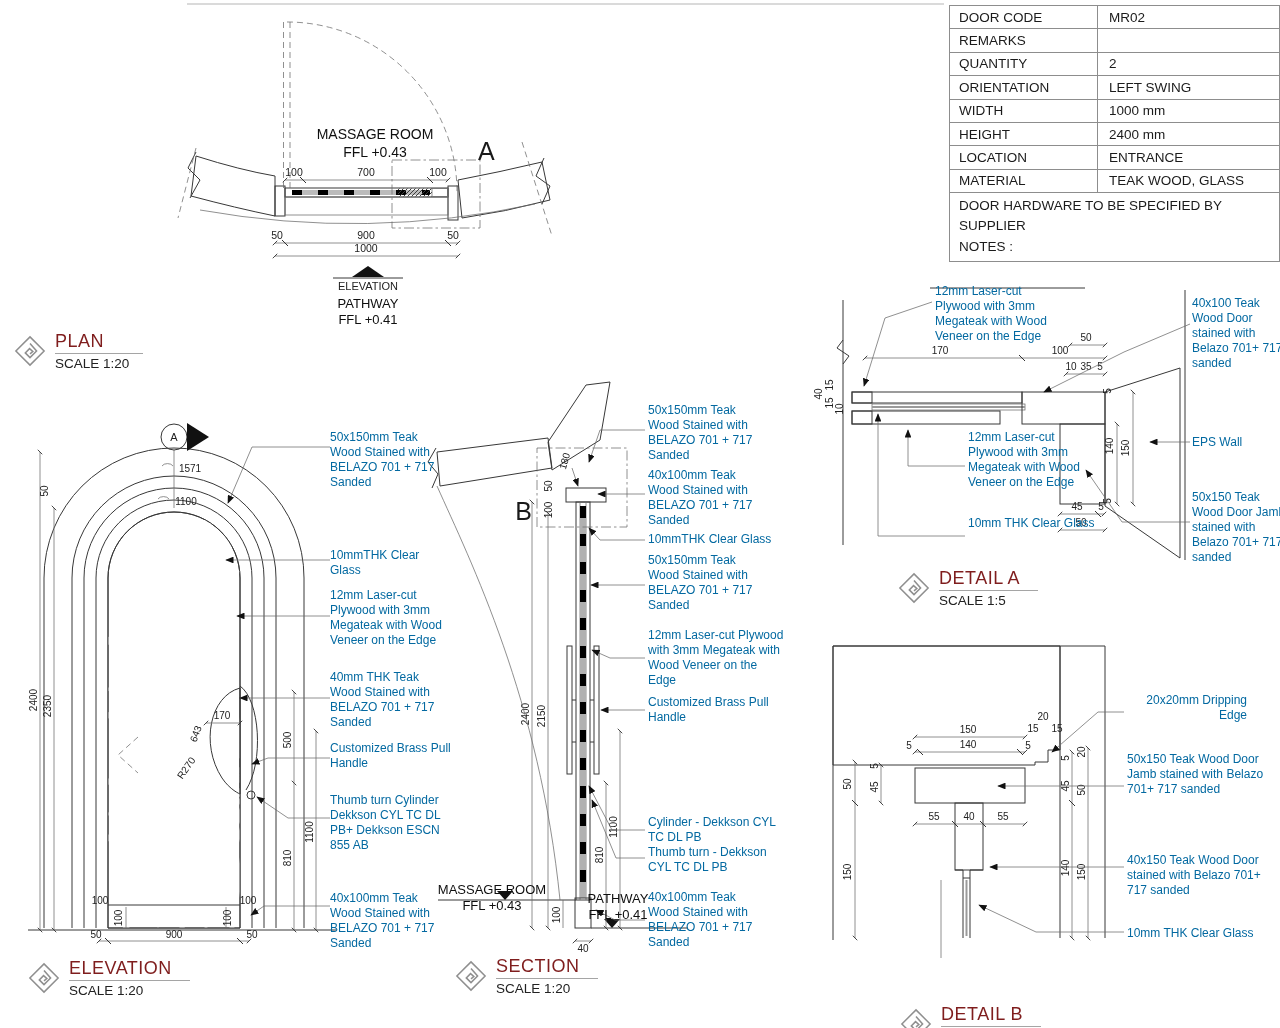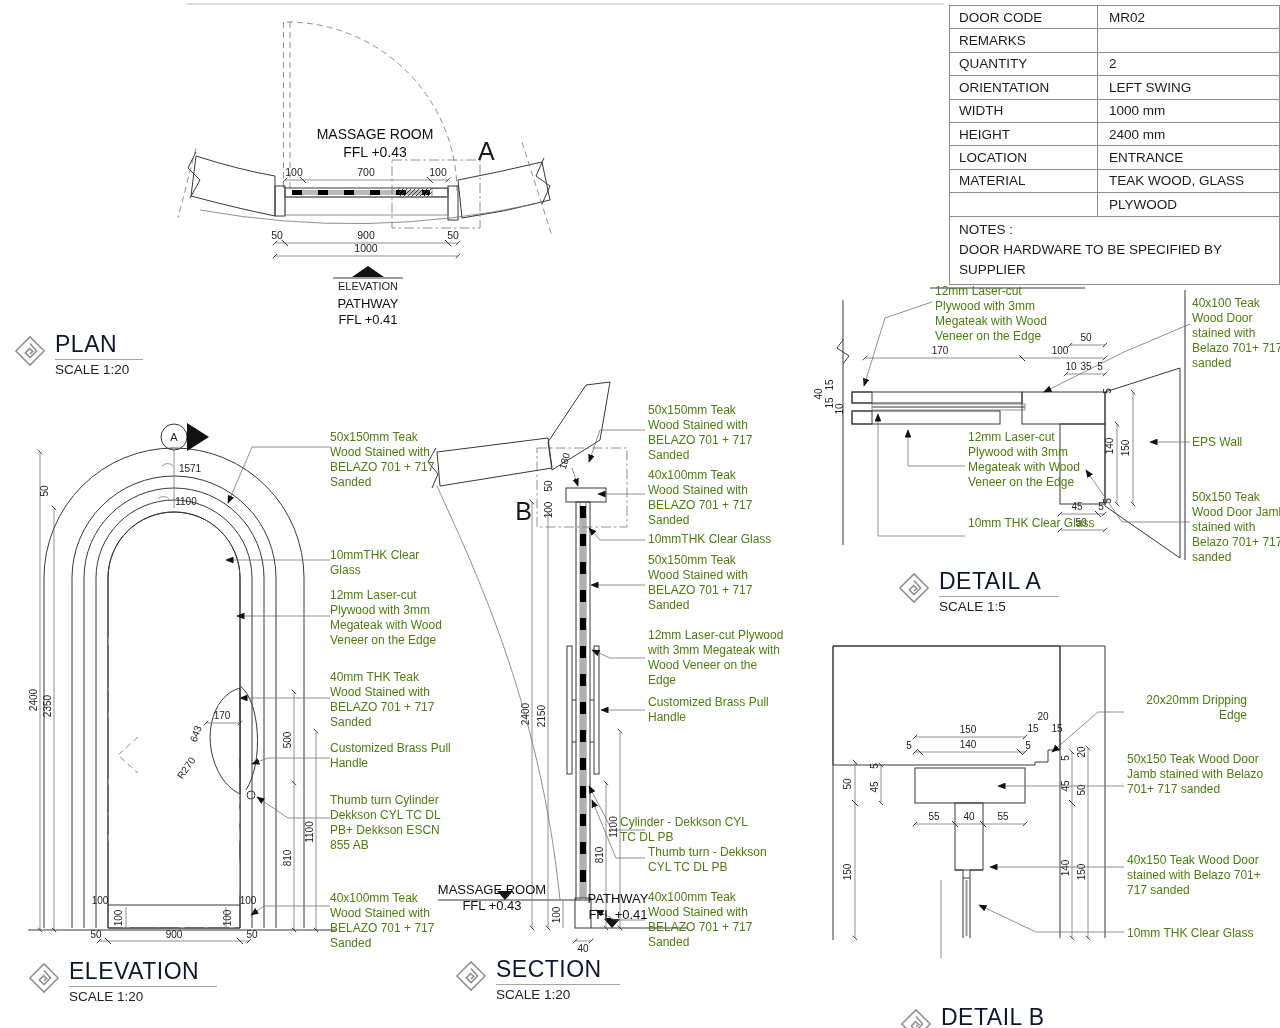--- a/index.html
+++ b/index.html
@@ -1,26 +1,26 @@
 <!DOCTYPE html>
 <html><head>
 <meta charset="utf-8">
 <style>
   html,body{margin:0;padding:0;background:#e8e8e8;}
   #sheet{position:relative;width:1280px;height:1028px;background:#ffffff;
          font-family:"Liberation Sans",sans-serif;overflow:hidden;}
   svg text{font-family:"Liberation Sans",sans-serif;}
   .sheet-svg{position:absolute;left:0;top:0;}
   
-  .ann{position:absolute;font-size:12px;line-height:1.24;color:#4d7c0f;}
+  .ann{position:absolute;font-size:12px;line-height:1.24;color:#0369a1;}
   .lvl{position:absolute;font-weight:normal;color:#0f0f0f;text-align:center;font-size:13px;line-height:1.25;}
   
   .vtitle{position:absolute;display:flex;gap:9px;align-items:flex-start;}
   .vtitle .logo{width:32px;height:32px;margin-top:4px;}
-  .vt-name{font-size:23px;color:#0f172a;letter-spacing:.5px;padding-right:18px;}
+  .vt-name{font-size:18px;color:#7f1d1d;letter-spacing:.5px;padding-right:18px;}
   .vt-scale{font-size:13.5px;color:#222;border-top:1px solid #a5a5a5;margin-top:1px;padding:2px 14px 0 0;}
   
   .spec-table{position:absolute;left:949px;top:5px;width:329px;border:1px solid #8d8d8d;
               background:#fff;font-size:13.5px;color:#1b1b1b;}
   .trow{display:flex;border-bottom:1px solid #8d8d8d;height:22.4px;align-items:stretch;}
   .tlabel{width:138px;border-right:1px solid #8d8d8d;display:flex;align-items:center;padding-left:9px;}
   .tvalue{flex:1;display:flex;align-items:center;padding-left:11px;}
   .notes{padding:3px 8px 4px 9px;line-height:1.5;}
 </style>
 </head>
@@ -427,28 +427,24 @@
       <div class="tvalue">2400 mm</div>
     </div>
         <div class="trow">
       <div class="tlabel">LOCATION</div>
       <div class="tvalue">ENTRANCE</div>
     </div>
         <div class="trow">
       <div class="tlabel">MATERIAL</div>
       <div class="tvalue">TEAK WOOD, GLASS</div>
     </div>
-        <div class="trow">
-      <div class="tlabel"></div>
-      <div class="tvalue">PLYWOOD</div>
-    </div>
       </div>
   <div class="notes">
+    <div>DOOR HARDWARE TO BE SPECIFIED BY SUPPLIER</div>
     <div>NOTES :</div>
-    <div>DOOR HARDWARE TO BE SPECIFIED BY SUPPLIER</div>
   </div>
 </div>
 
 <div class="vtitle" style="left:14px;top:331px;">
   <svg class="logo">
         <use href="#logoSym"></use>
       </svg>
   <div>
         <div class="vt-name">PLAN</div>
        <div class="vt-scale">SCALE 1:20</div>
@@ -516,21 +512,21 @@
 <div class="ann" style="left:330px;top:741px;width:122px;">Customized Brass Pull Handle</div>
 <div class="ann" style="left:330px;top:793px;width:132px;">Thumb turn Cylinder Dekkson CYL TC DL PB+ Dekkson ESCN 855 AB</div>
 <div class="ann" style="left:330px;top:891px;width:107px;">40x100mm Teak Wood Stained with BELAZO 701 + 717 Sanded</div>
 
 <div class="ann" style="left:648px;top:403px;width:107px;">50x150mm Teak Wood Stained with BELAZO 701 + 717 Sanded</div>
 <div class="ann" style="left:648px;top:468px;width:107px;">40x100mm Teak Wood Stained with BELAZO 701 + 717 Sanded</div>
 <div class="ann" style="left:648px;top:532px;width:150px;">10mmTHK Clear Glass</div>
 <div class="ann" style="left:648px;top:553px;width:107px;">50x150mm Teak Wood Stained with BELAZO 701 + 717 Sanded</div>
 <div class="ann" style="left:648px;top:628px;width:140px;">12mm Laser-cut Plywood with 3mm Megateak with Wood Veneer on the Edge</div>
 <div class="ann" style="left:648px;top:695px;width:122px;">Customized Brass Pull Handle</div>
-<div class="ann" style="left:620px;top:815px;width:135px;">Cylinder - Dekkson CYL TC DL PB</div>
+<div class="ann" style="left:648px;top:815px;width:135px;">Cylinder - Dekkson CYL TC DL PB</div>
 <div class="ann" style="left:648px;top:845px;width:135px;">Thumb turn -  Dekkson CYL TC DL PB</div>
 <div class="ann" style="left:648px;top:890px;width:107px;">40x100mm Teak Wood Stained with BELAZO 701 + 717 Sanded</div>
 
 <div class="ann" style="left:935px;top:284px;width:112px;">12mm Laser-cut Plywood with 3mm Megateak with Wood Veneer on the Edge</div>
 <div class="ann" style="left:968px;top:430px;width:125px;">12mm Laser-cut Plywood with 3mm Megateak with Wood Veneer on the Edge</div>
 <div class="ann" style="left:968px;top:516px;width:140px;">10mm THK Clear Glass</div>
 <div class="ann" style="left:1192px;top:296px;width:92px;">40x100 Teak Wood Door stained with Belazo 701+ 717 sanded</div>
 <div class="ann" style="left:1192px;top:435px;width:80px;">EPS Wall</div>
 <div class="ann" style="left:1192px;top:490px;width:100px;">50x150 Teak Wood Door Jamb stained with Belazo 701+ 717 sanded</div>
 

